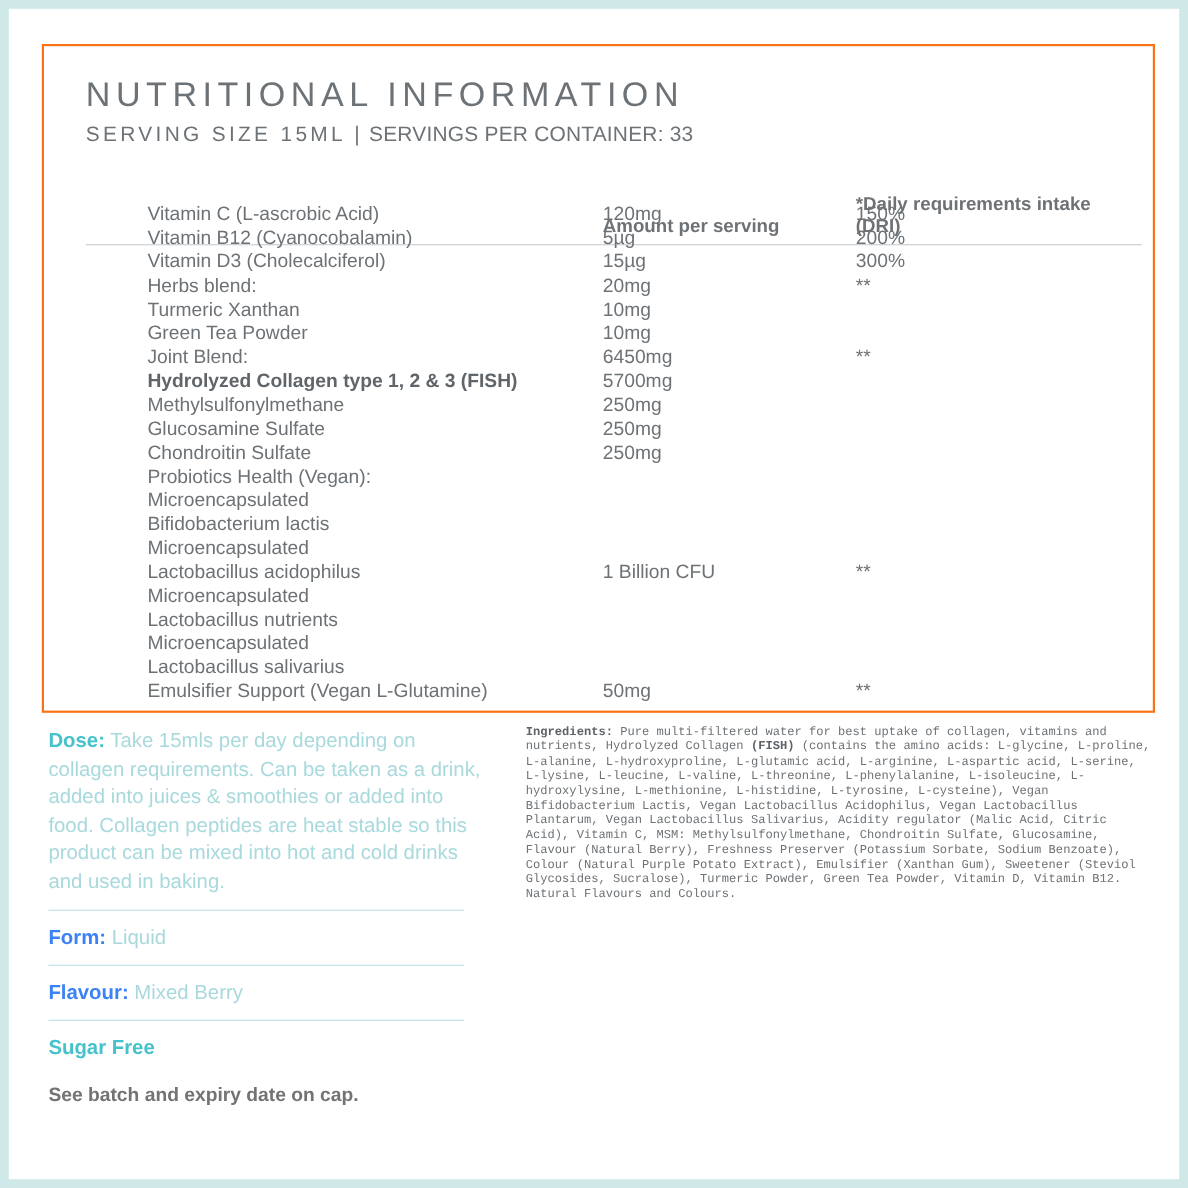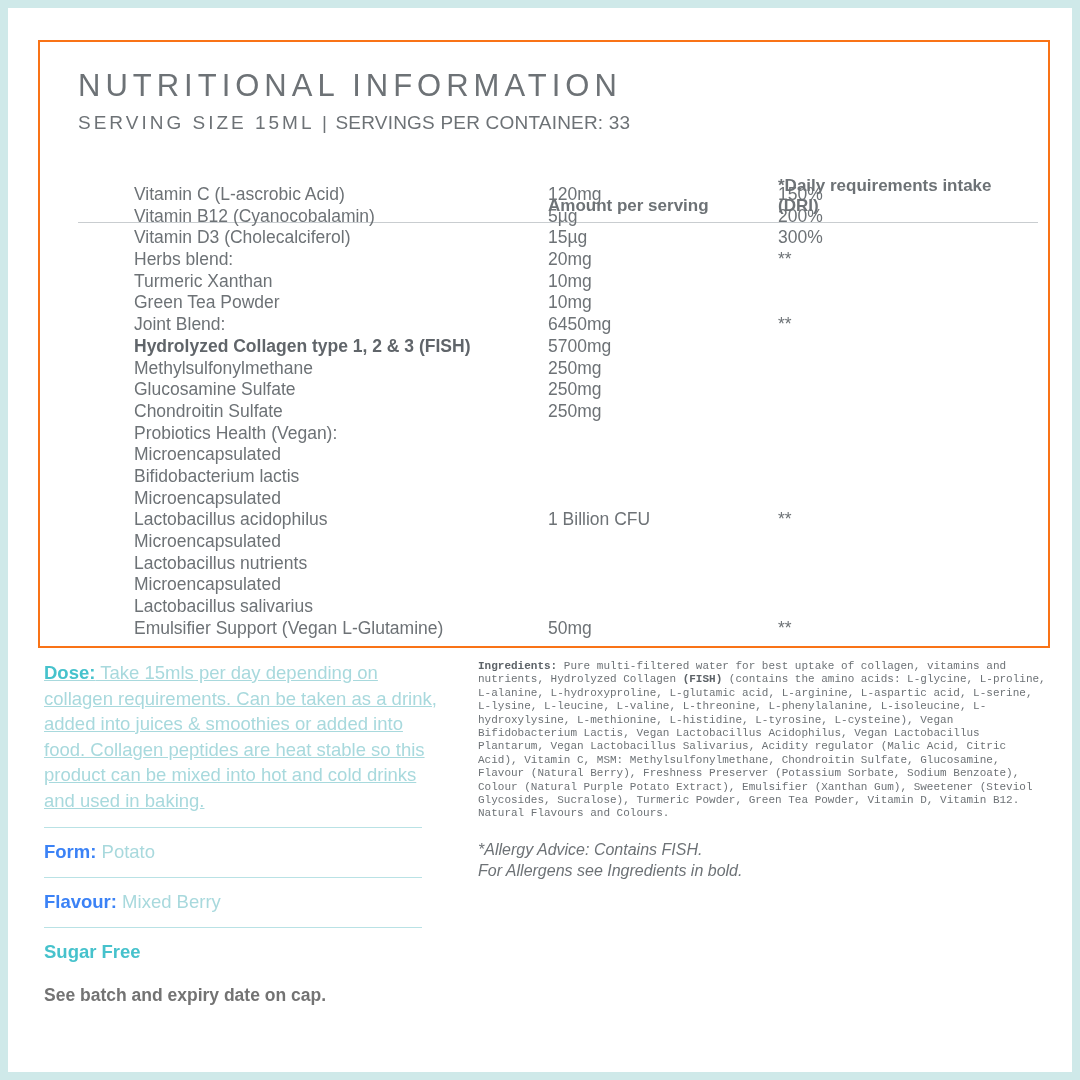--- a/index.html
+++ b/index.html
@@ -135,21 +135,20 @@
   .right-col {
     position: absolute;
     left: 440px;
     top: 0;
     width: 572px;
   }
   .dose {
     font-size: 18.5px;
     line-height: 1.38;
     color: #a8d9dd;
-    text-decoration: underline;
   }
   .dose b {
     color: #46c2cc;
     font-weight: bold;
   }
   .divider {
     width: 378px;
     height: 1px;
     background: #b9e2e5;
     margin: 14px 0 13px 0;
@@ -321,35 +320,31 @@
   </div>
 
   <div class="lower">
 
     <div class="left-col">
       <div class="dose">
         <b>Dose:</b><span> Take 15mls per day depending on collagen requirements. Can be taken as a drink, added into juices &amp; smoothies or added into food. Collagen peptides are heat stable so this product can be mixed into hot and cold drinks and used in baking.</span>
       </div>
       <div class="divider"></div>
       <div class="kv">
-        <b>Form:</b><span> Potato</span>
+        <b>Form:</b><span> Liquid</span>
       </div>
       <div class="divider"></div>
       <div class="kv">
         <b>Flavour:</b><span> Mixed Berry</span>
       </div>
       <div class="divider"></div>
       <div class="sugarfree">Sugar Free</div>
       <div class="batch">See batch and expiry date on cap.</div>
     </div>
 
     <div class="right-col">
       <div class="ingredients">
         <b>Ingredients:</b><span> Pure multi-filtered water for best uptake of collagen, vitamins and nutrients, Hydrolyzed Collagen </span><b>(FISH)</b><span> (contains the amino acids: L-glycine, L-proline, L-alanine, L-hydroxyproline, L-glutamic acid, L-arginine, L-aspartic acid, L-serine, L-lysine, L-leucine, L-valine, L-threonine, L-phenylalanine, L-isoleucine, L-hydroxylysine, L-methionine, L-histidine, L-tyrosine, L-cysteine), Vegan Bifidobacterium Lactis, Vegan Lactobacillus Acidophilus, Vegan Lactobacillus Plantarum, Vegan Lactobacillus Salivarius, Acidity regulator (Malic Acid, Citric Acid), Vitamin C, MSM: Methylsulfonylmethane, Chondroitin Sulfate, Glucosamine, Flavour (Natural Berry), Freshness Preserver (Potassium Sorbate, Sodium Benzoate), Colour (Natural Purple Potato Extract), Emulsifier (Xanthan Gum), Sweetener (Steviol Glycosides, Sucralose), Turmeric Powder, Green Tea Powder, Vitamin D, Vitamin B12. Natural Flavours and Colours.</span>
       </div>
-      <div class="allergy">
-        <div>*Allergy Advice: Contains FISH.</div>
-        <div>For Allergens see Ingredients in bold.</div>
-      </div>
     </div>
 
   </div>
 </div>
 
 </body></html>

